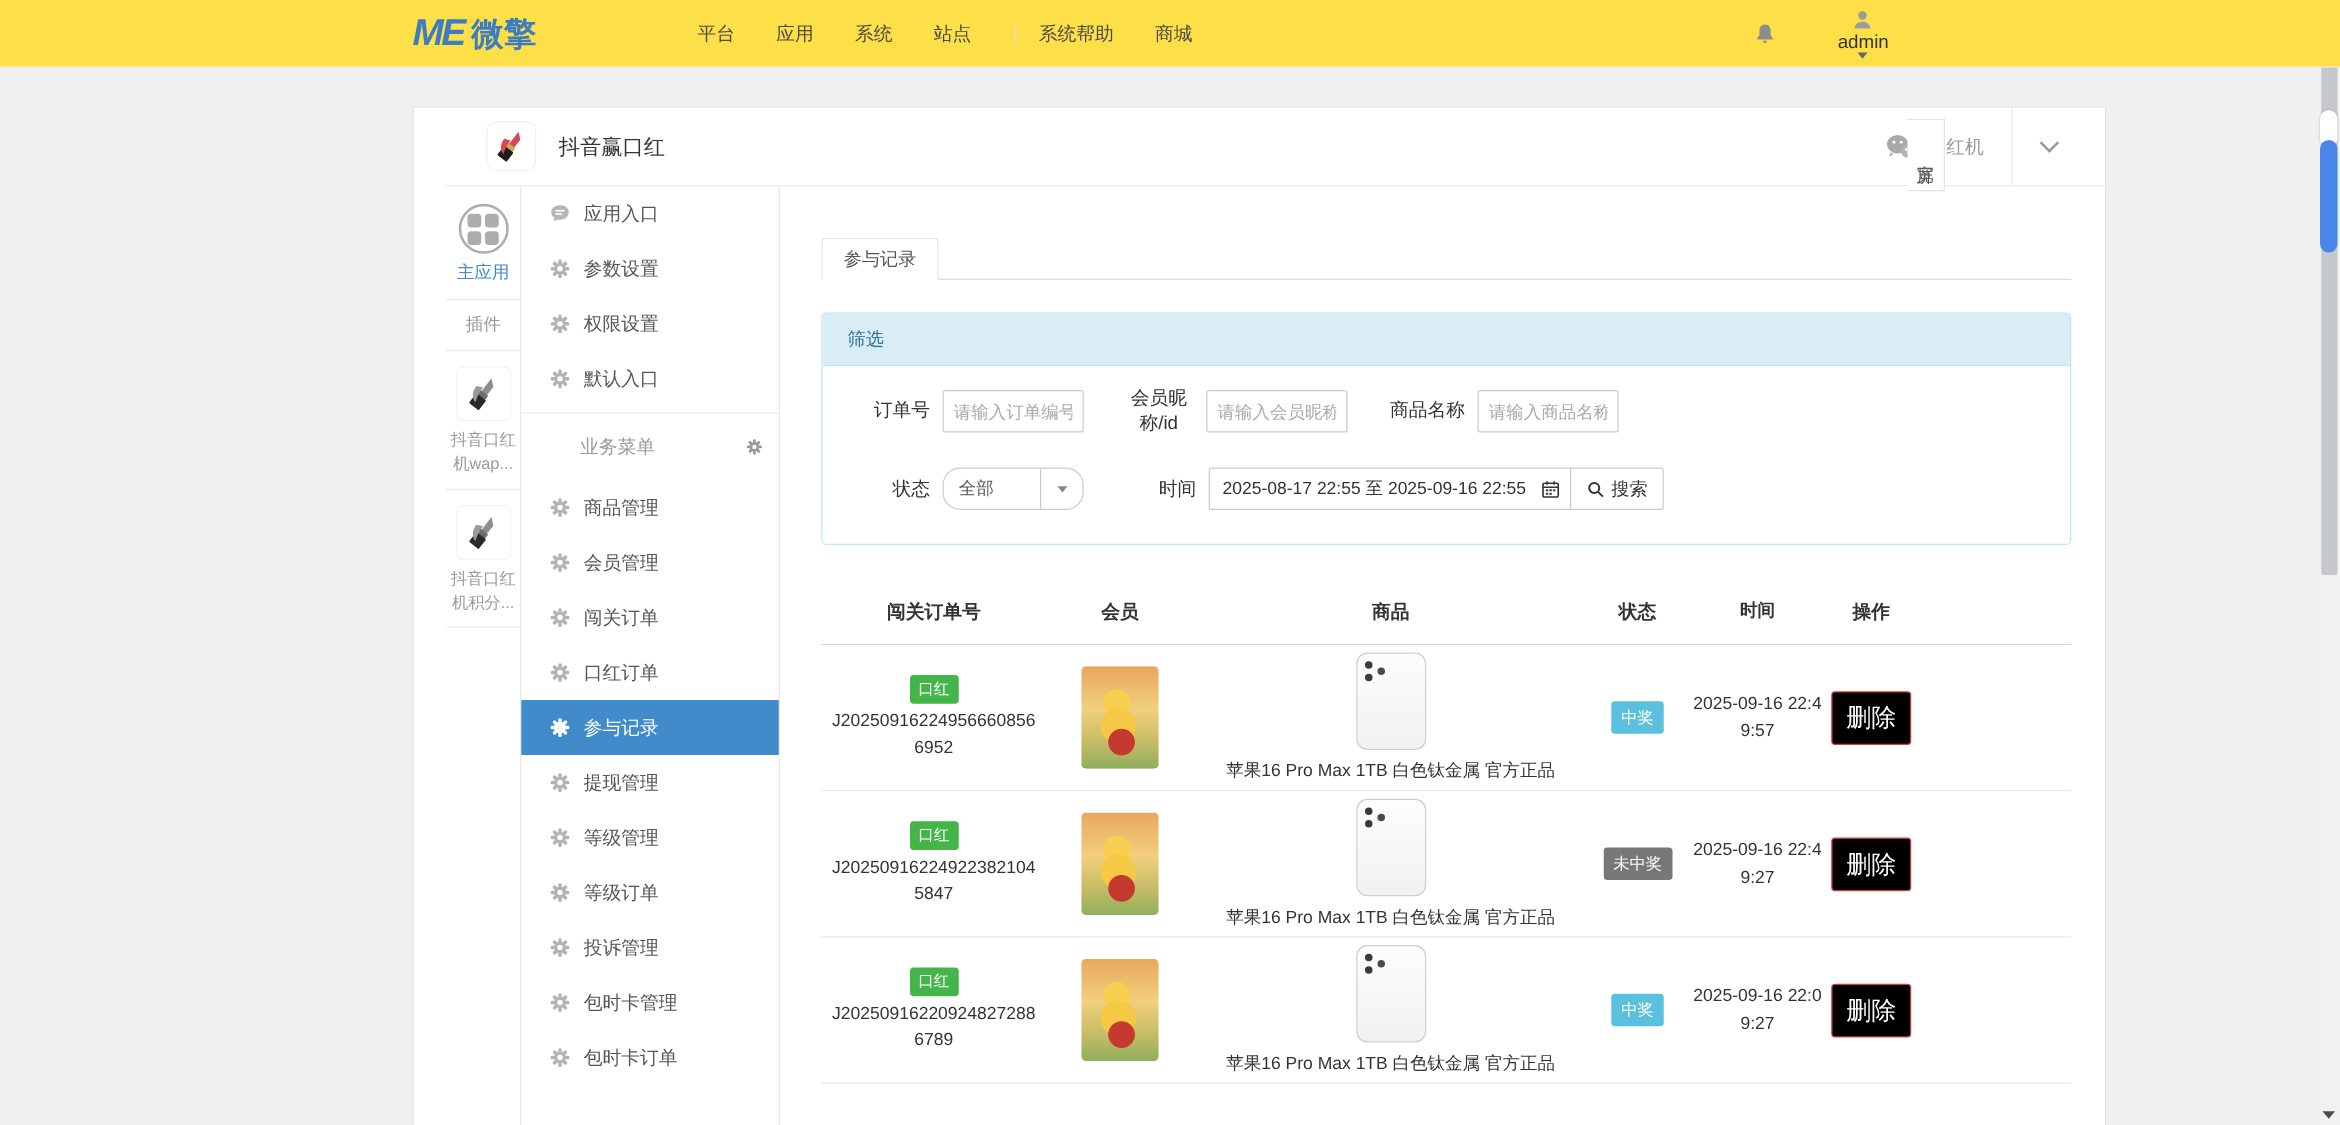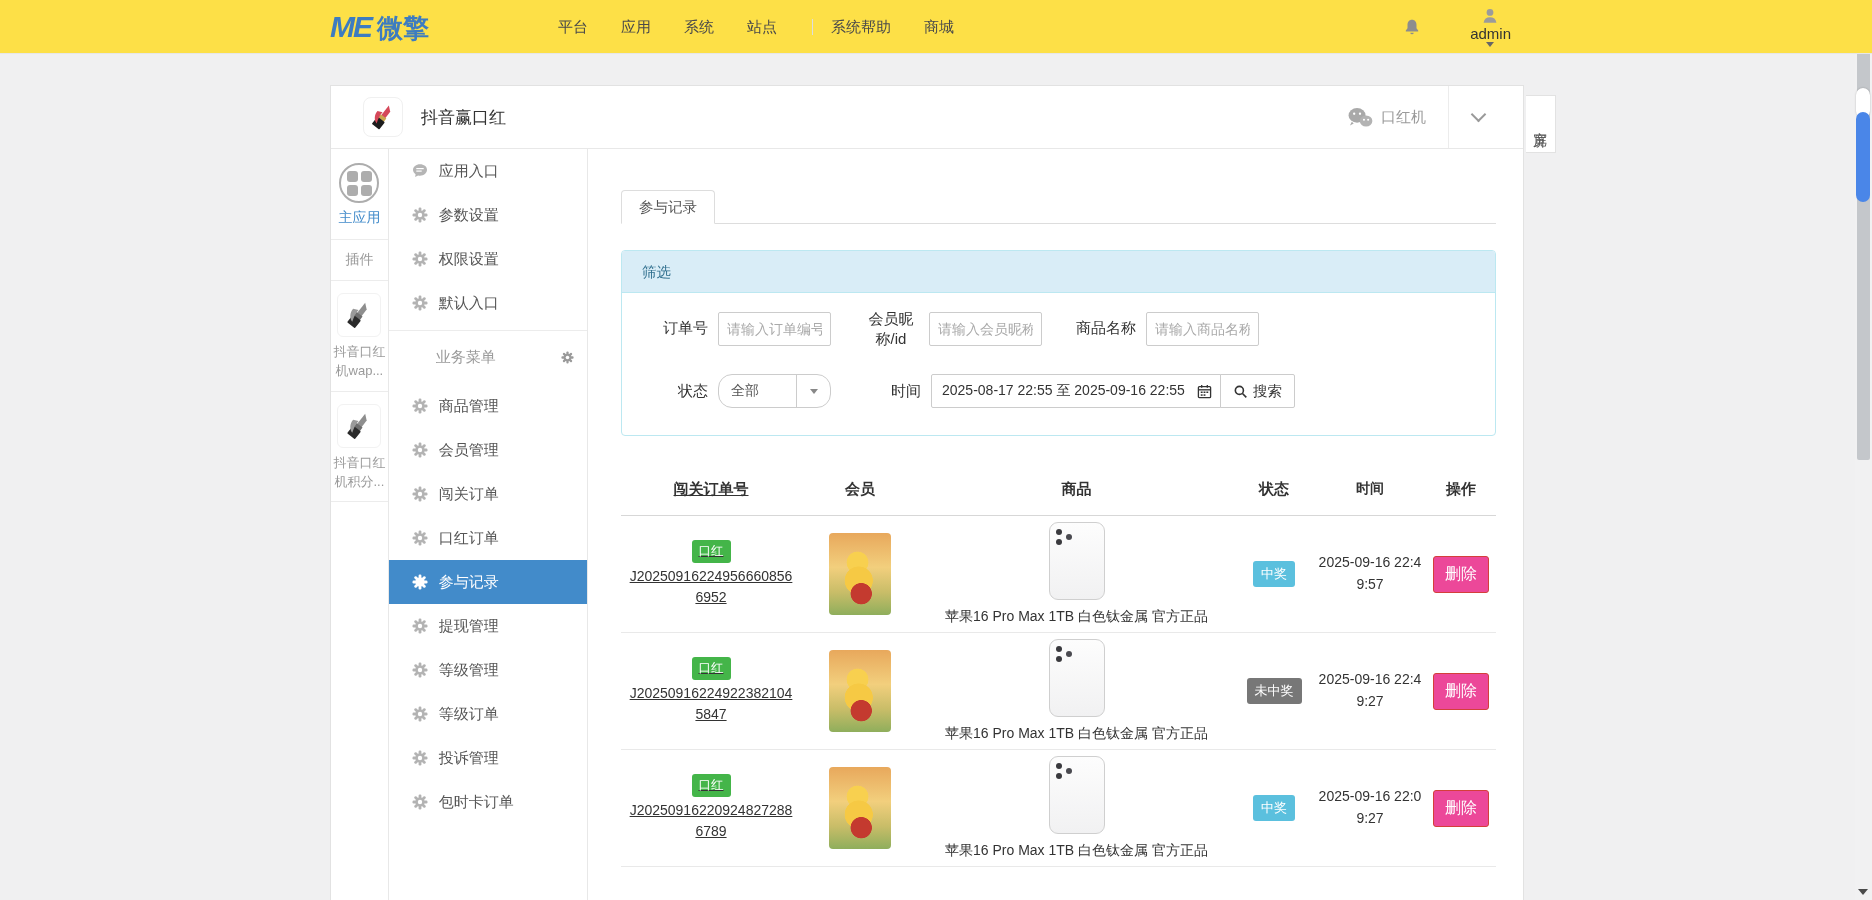--- a/index.html
+++ b/index.html
@@ -14,21 +14,21 @@
   .topnav { position:absolute; left:558px; top:0; height:54px; display:flex; align-items:center; }
   .topnav .tn { font-size:15px; color:#4a4a4a; margin-right:33px; cursor:pointer; white-space:nowrap; }
   .tn-divider { width:1px; height:16px; background:#ddd; margin:0 18px 0 2px; }
   .top-right { position:absolute; right:355px; top:0; height:54px; display:flex; align-items:center; }
   .bell { margin-right:42px; cursor:pointer; display:flex; }
   .userbox { display:flex; align-items:center; cursor:pointer;flex-direction:column; }
   .username { font-size:15px; color:#333; margin:0 6px 0 7px; }
   .caret { width:0; height:0; border-left:4px solid transparent; border-right:4px solid transparent; border-top:5px solid #666; }
 
   
-  .panel { position:absolute; left:330px; top:85px; width:1194px; height:815px; background:#fff; border:1px solid #e2e2e2; border-bottom:none; }
+  .panel { position:absolute; left:330px; top:85px; width:1355px; height:815px; background:#fff; border:1px solid #e2e2e2; border-bottom:none;padding-left:26px; }
   .app-header { height:63px; border-bottom:1px solid #e8e8e8; display:flex; align-items:center; padding:0 16px 0 32px; }
   .app-icon { width:40px; height:40px; border-radius:8px; border:1px solid #f0f0f0; background:#fff; display:flex; align-items:center; justify-content:center; }
   .app-title { font-size:17px; color:#333; margin-left:18px; }
   .hdr-right { margin-left:auto; display:flex; align-items:center; }
   .account-sel { display:flex; align-items:center; cursor:pointer; }
   .account-label { font-size:15px; color:#9a9a9a; margin-left:8px; }
   .hdr-div { width:1px; height:62px; background:#ececec; margin-left:22px; }
   .chev-btn { width:58px; height:62px; display:flex; align-items:center; justify-content:center; cursor:pointer; }
   .chev { width:11px; height:11px; border-right:2px solid #9a9a9a; border-bottom:2px solid #9a9a9a; transform:rotate(45deg); margin-top:-5px; }
 
@@ -77,39 +77,39 @@
   .f-date { width:290px; height:34px; border:1px solid #ccc; border-radius:2px 0 0 2px; background:#fff; display:flex; align-items:center; padding:0 8px 0 10px; cursor:pointer; }
   .f-date .date-val { flex:1; font-size:14px; color:#333; white-space:nowrap; }
   .search-btn { height:34px; padding:0 12px; margin-left:-1px; background:#fff; border:1px solid #ccc; border-radius:0 2px 2px 0; display:flex; align-items:center; font-size:14.5px; color:#333; cursor:pointer; font-family:inherit; }
   .search-btn svg { margin-right:5px; }
 
   
   .rtable { margin-top:27px; }
   .thead { display:flex; align-items:center; height:53px; border-bottom:1px solid #d7d7d7; font-size:15px; font-weight:bold; color:#333; }
   .trow { display:flex; align-items:center; height:117px; border-bottom:1px solid #e9e9e9; }
   .cell { display:flex; flex-direction:column; align-items:center; justify-content:center; text-align:center; }
-  .c-order { width:180px;text-decoration:underline; } .c-member { width:118px; } .c-product { width:315px; }
+  .c-order { width:180px; } .c-member { width:118px; } .c-product { width:315px; }
   .c-status { width:80px; } .c-time { width:112px; } .c-action { width:70px; }
   .badge-green { display:inline-block; background:#44b549; color:#fff; font-size:12.5px; padding:3px 7px; border-radius:3px; margin-bottom:3px; }
   .order-num { width:164px; font-size:14px; color:#333; word-break:break-all; line-height:1.5; }
   .avatar { width:62px; height:82px; border-radius:4px;
     background:
       radial-gradient(circle at 52% 74%, #c43a2f 0 15%, rgba(0,0,0,0) 16%),
       radial-gradient(circle at 48% 58%, #f6c944 0 24%, rgba(0,0,0,0) 25%),
       radial-gradient(circle at 46% 36%, #f8d04f 0 17%, rgba(0,0,0,0) 18%),
       linear-gradient(180deg,#e8a85c 0%,#f2cf7d 42%,#c9bd68 72%,#8fae5c 100%); }
   .phone { position:relative; width:56px; height:78px; background:linear-gradient(180deg,#fdfdfd,#f1f1f2); border:1px solid #cfcfcf; border-radius:9px; margin-bottom:7px; }
   .phone .cam { position:absolute; left:6px; top:6px; width:6px; height:6px; border-radius:50%; background:#3a3a3e; box-shadow:0 10px 0 #3a3a3e, 10px 5px 0 #4a4a50; }
   .pname { max-width:305px; font-size:14px; color:#333; line-height:1.35; }
   .st { display:inline-block; color:#fff; font-size:13px; padding:4px 8px; border-radius:3px; white-space:nowrap; }
   .st.win { background:#5bc0de; }
   .st.lose { background:#777; }
   .c-time { font-size:14px; color:#333; line-height:1.55; }
   .time-txt { width:108px; word-break:break-all; }
-  .del { background:#ec4899; border:1px solid #d43f3a; color:#fff; font-size:16px; padding:7px 11px; border-radius:3px; cursor:pointer; font-family:inherit; }
+  .del { background:#000000; border:1px solid #d43f3a; color:#fff; font-size:20px; padding:7px 11px; border-radius:3px; cursor:pointer; font-family:inherit; }
 
   
   .widescreen { position:absolute; left:1526px; top:95px; width:30px; height:58px; background:#fff; border:1px solid #e2e2e2; border-left:none; display:flex; align-items:center; justify-content:center; cursor:pointer; }
   .widescreen span { font-size:14px; color:#555; writing-mode:vertical-lr; text-orientation:upright; letter-spacing:3px; }
   .scrolltrack { position:absolute; right:0; top:0; width:17px; height:900px; background:#f1f1f2; }
   .scroll-up { position:absolute; right:4px; top:5px; width:0; height:0; border-left:5px solid transparent; border-right:5px solid transparent; border-bottom:6px solid #8a8a8a; cursor:pointer; }
   .scroll-thumb { position:absolute; right:2px; top:20px; width:13px; height:440px; background:#c4c7cb; border-radius:2px; cursor:pointer; }
   .scroll-down { position:absolute; right:4px; bottom:5px; width:0; height:0; border-left:5px solid transparent; border-right:5px solid transparent; border-top:6px solid #4a4a4a; cursor:pointer; }
   .float-pill-white { position:absolute; right:2px; top:88px; width:14px; height:30px; background:#fff; border-radius:7px; box-shadow:0 0 2px rgba(0,0,0,.25); }
   .float-pill-blue { position:absolute; right:2px; top:112px; width:14px; height:90px; background:#4a86e8; border-radius:7px; cursor:pointer; }
@@ -328,20 +328,26 @@
       <div class="mi">
         <svg class="gear" width="16" height="16" viewBox="0 0 16 16">
             <use href="#gearshape"></use>
           </svg>
         <span>投诉管理</span>
       </div>
       <div class="mi">
         <svg class="gear" width="16" height="16" viewBox="0 0 16 16">
             <use href="#gearshape"></use>
           </svg>
+        <span>包时卡管理</span>
+      </div>
+      <div class="mi">
+        <svg class="gear" width="16" height="16" viewBox="0 0 16 16">
+            <use href="#gearshape"></use>
+          </svg>
         <span>包时卡订单</span>
       </div>
     </div>
 
     <div class="content">
       <div class="tabbar">
         <div class="tab">参与记录</div>
       </div>
 
       <div class="filter-panel">

